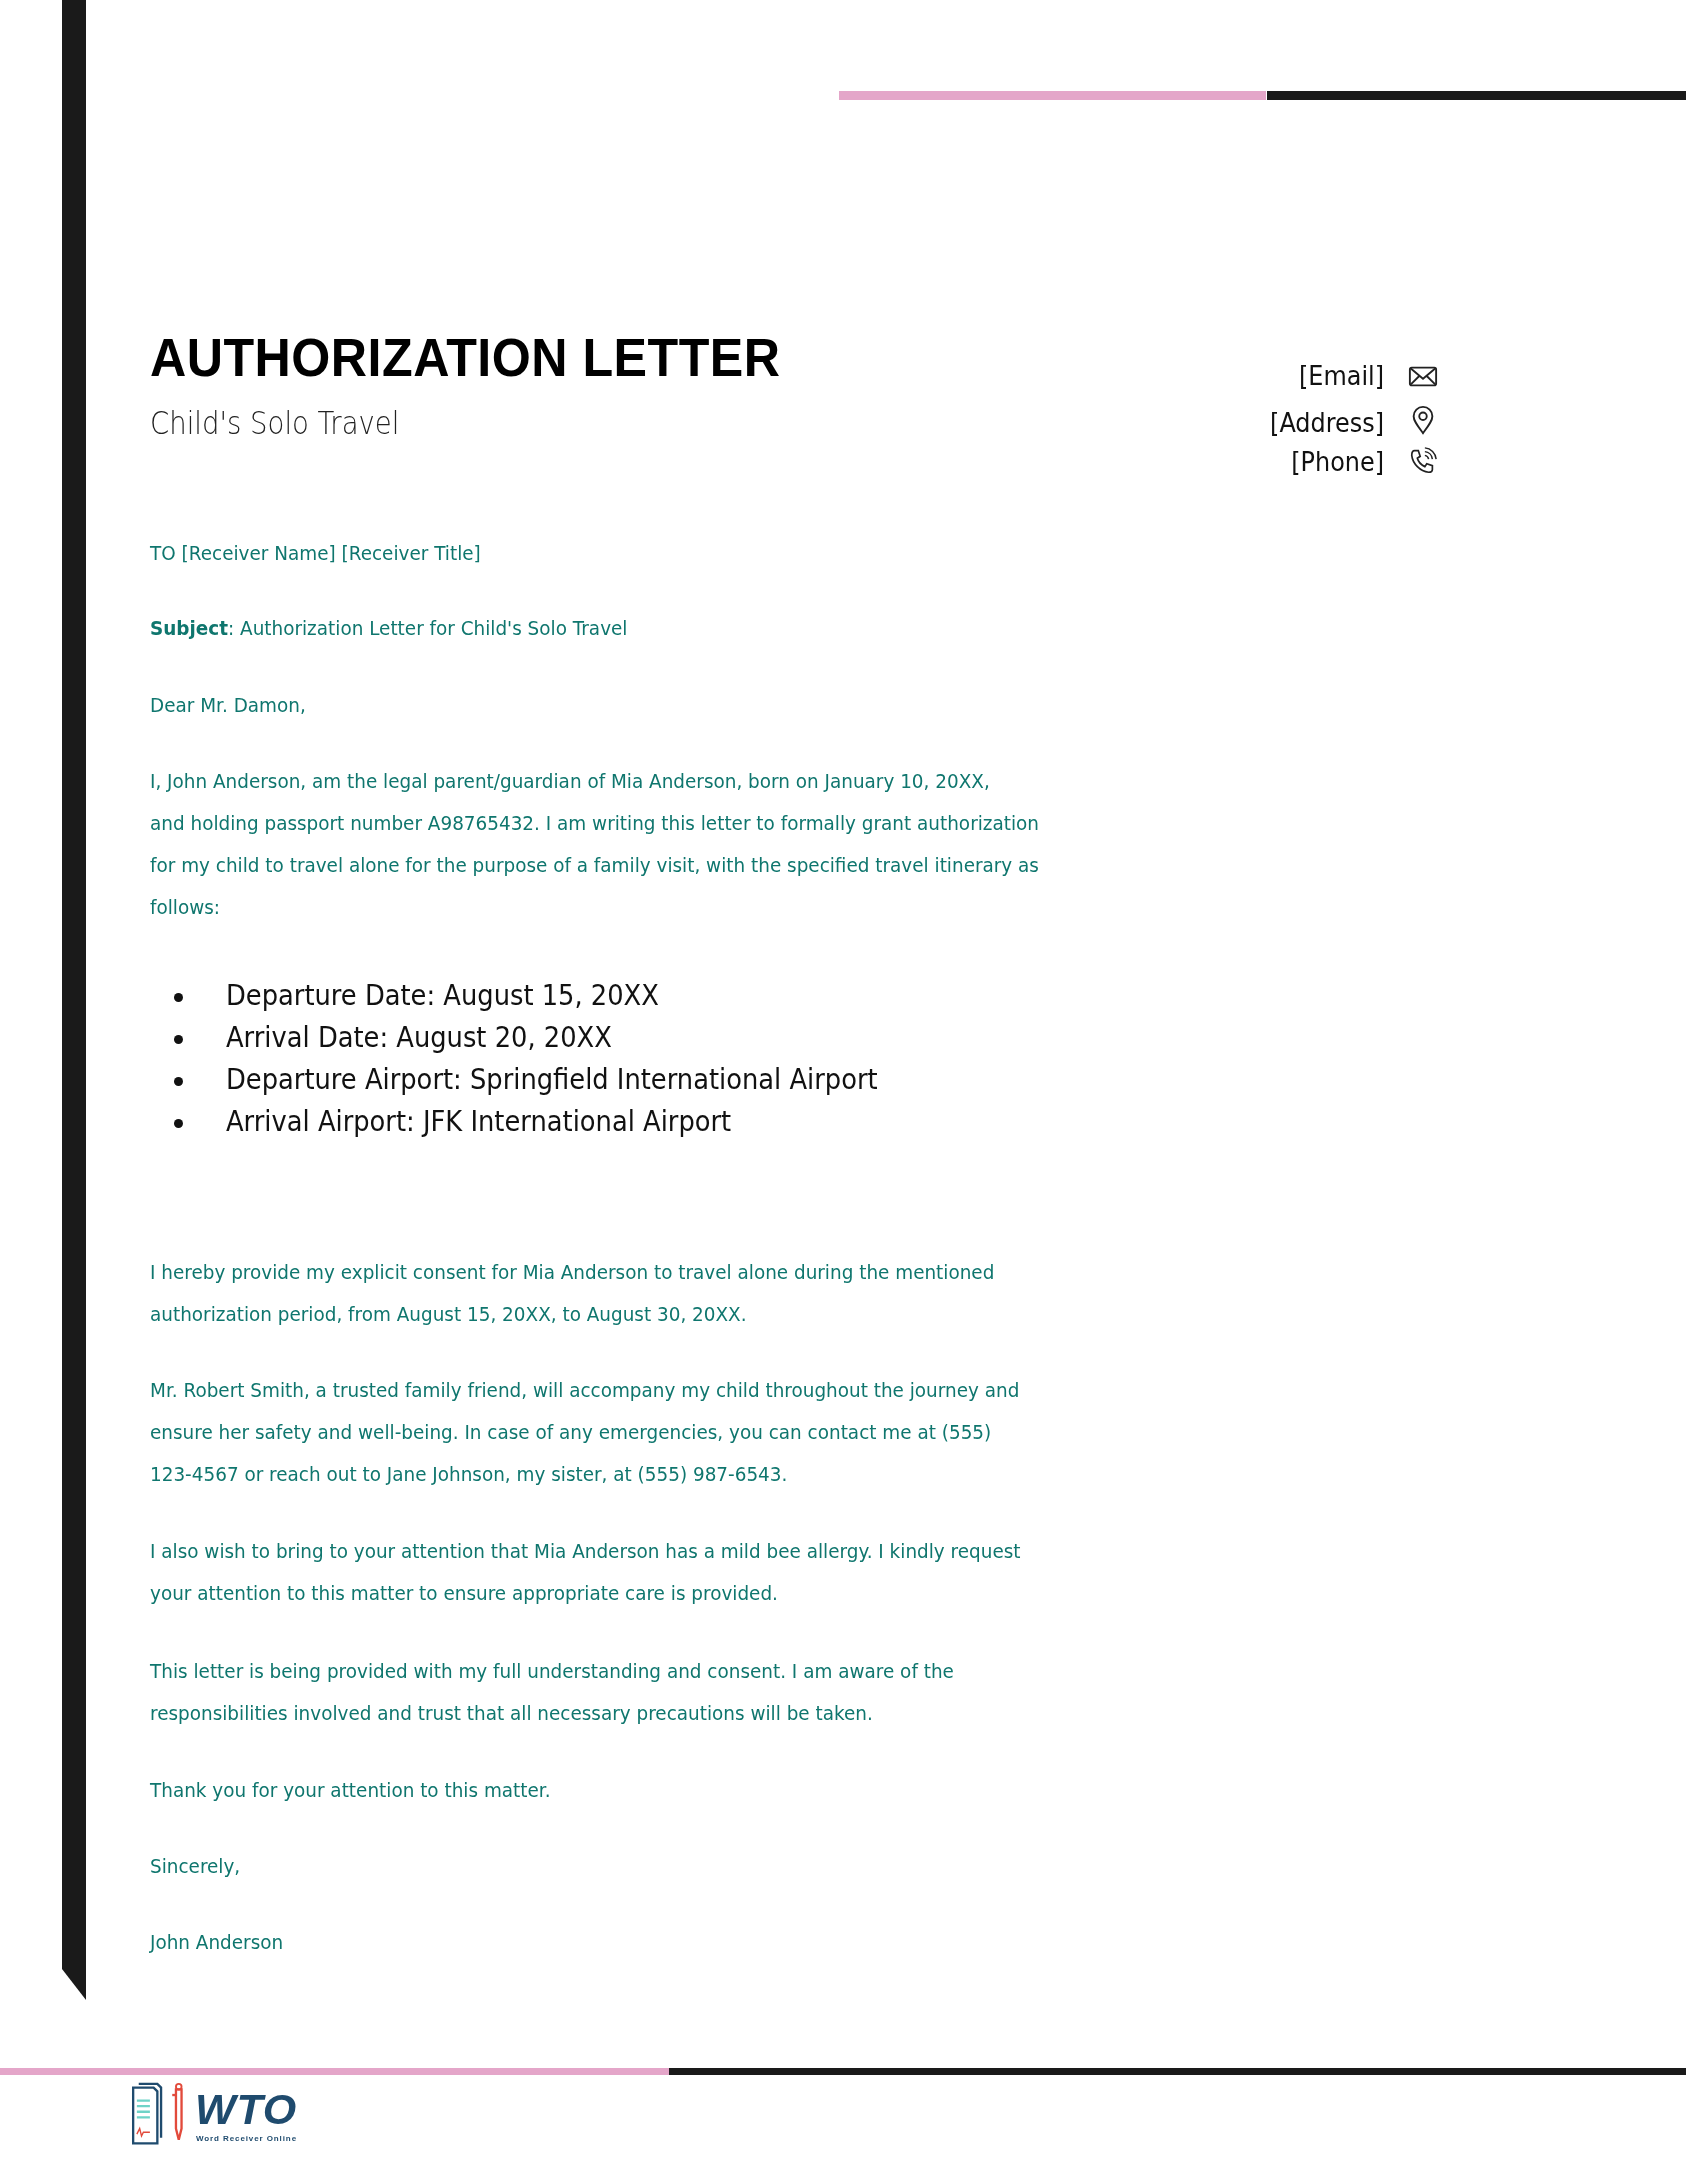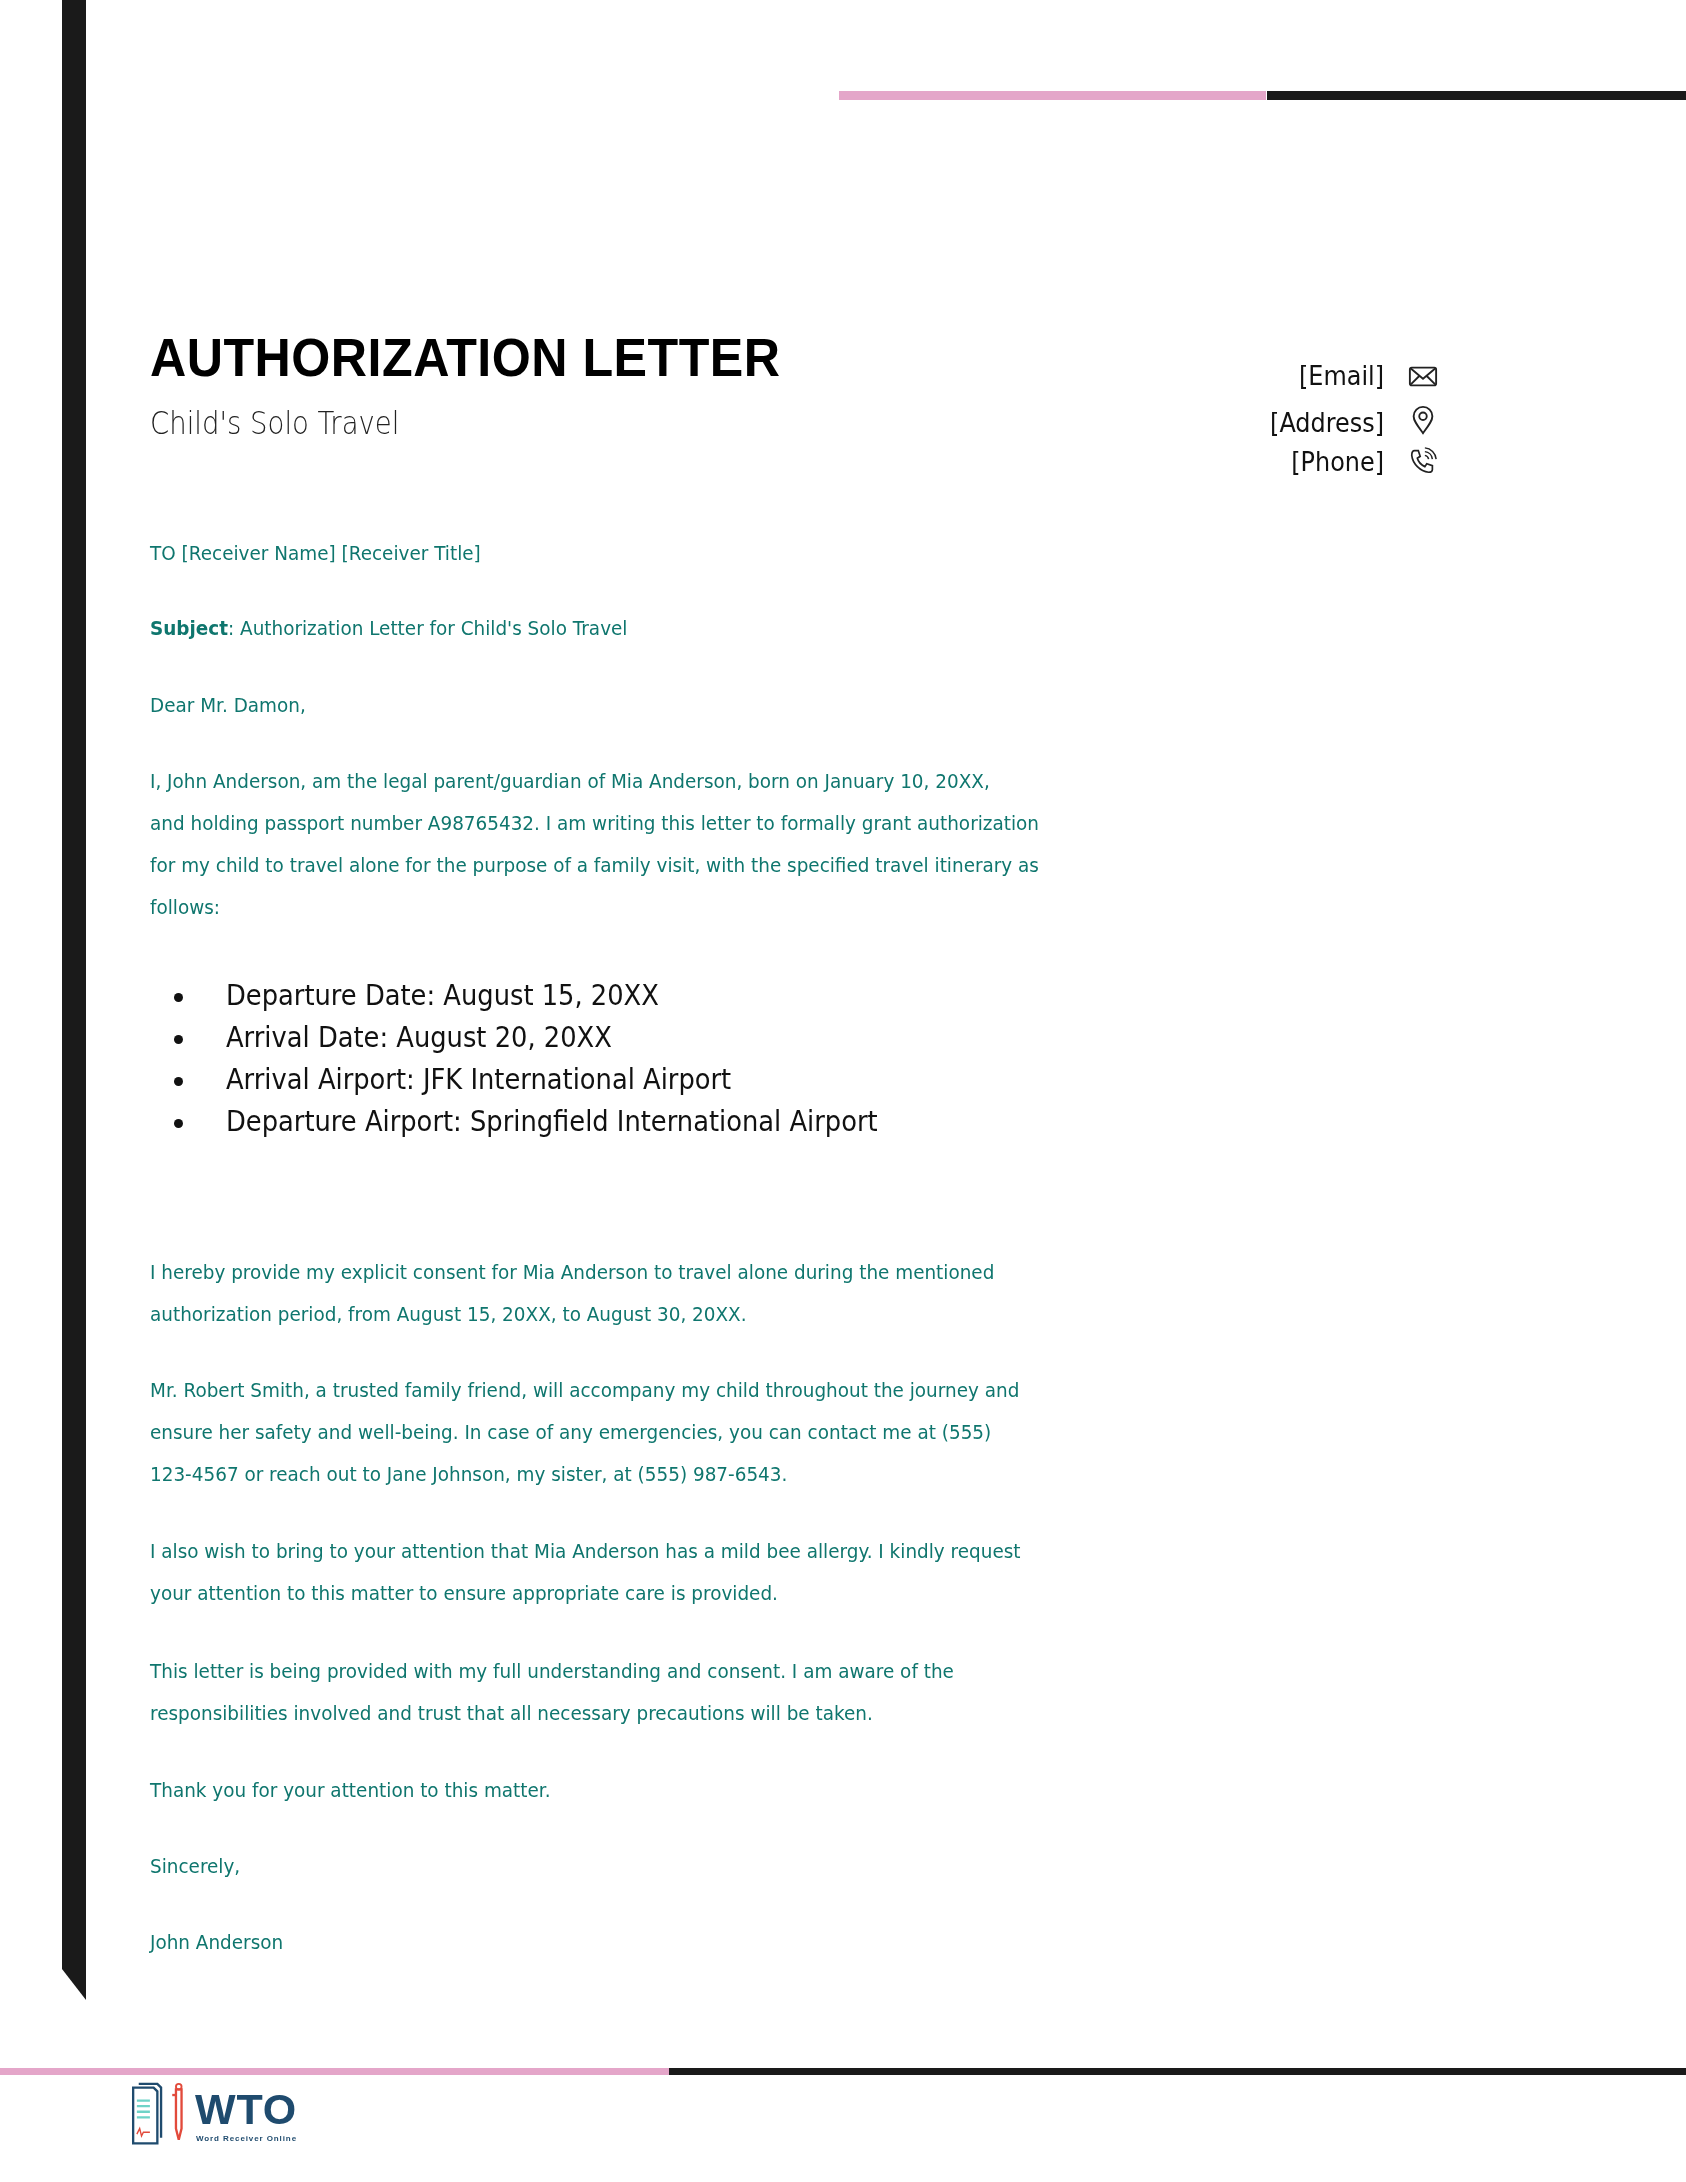--- a/index.html
+++ b/index.html
@@ -23,21 +23,21 @@
   .p { position:absolute; left:150px; width:1396px; font-size:20px; line-height:42px; color:#0f766e;
        white-space:nowrap; }
   .p .ln { display:block; transform:scaleX(0.92); transform-origin:left; }
   .bold { font-weight:bold; }
   .bullets { position:absolute; left:150px; top:963px; width:1396px; margin:12px; padding:0; list-style:none; }
   .bullets li { position:relative; height:42px; line-height:42px; font-size:28px; white-space:nowrap; }
   .bullets .dot { position:absolute; left:12px; top:18px; width:9.4px; height:9.4px; border-radius:50%; background:#111; }
   .bullets .txt { position:absolute; left:64px; transform:scaleX(0.92); transform-origin:left; }
   .logo { position:absolute; left:129px; top:2082px; width:187px; height:67px; }
   .logo-text { position:absolute; left:66px; top:3.7px; font-family:"Liberation Sans", sans-serif; font-weight:bold;
-               font-size:43px; color:#1f4b6e; letter-spacing:0.9px; line-height:47px; }
+               font-size:43px; color:#1f4b6e; letter-spacing:0.9px; line-height:47px;font-style:italic; }
   .logo-sub { position:absolute; left:67px; top:52px; font-family:"Liberation Sans", sans-serif; font-weight:bold;
               font-size:8px; color:#1f4b6e; letter-spacing:0.9px; white-space:nowrap; }
 </style>
 </head>
 <body>
 
 <div class="left-bar"></div>
 <div class="top-rule-pink"></div>
 <div class="top-rule-dark"></div>
 
@@ -84,25 +84,25 @@
   <li>
       <span class="dot"></span>
       <span class="txt">Departure Date: August 15, 20XX</span>
     </li>
   <li>
       <span class="dot"></span>
       <span class="txt">Arrival Date: August 20, 20XX</span>
     </li>
   <li>
       <span class="dot"></span>
-      <span class="txt">Arrival Airport: JFK International Airport</span>
+      <span class="txt">Departure Airport: Springfield International Airport</span>
     </li>
   <li>
       <span class="dot"></span>
-      <span class="txt">Departure Airport: Springfield International Airport</span>
+      <span class="txt">Arrival Airport: JFK International Airport</span>
     </li>
 </ul>
 
 <div class="p" style="top:1251px">
   <span class="ln">I hereby provide my explicit consent for Mia Anderson to travel alone during the mentioned</span>
   <span class="ln">authorization period, from August 15, 20XX, to August 30, 20XX.</span>
 </div>
 
 <div class="p" style="top:1369px">
   <span class="ln">Mr. Robert Smith, a trusted family friend, will accompany my child throughout the journey and</span>

